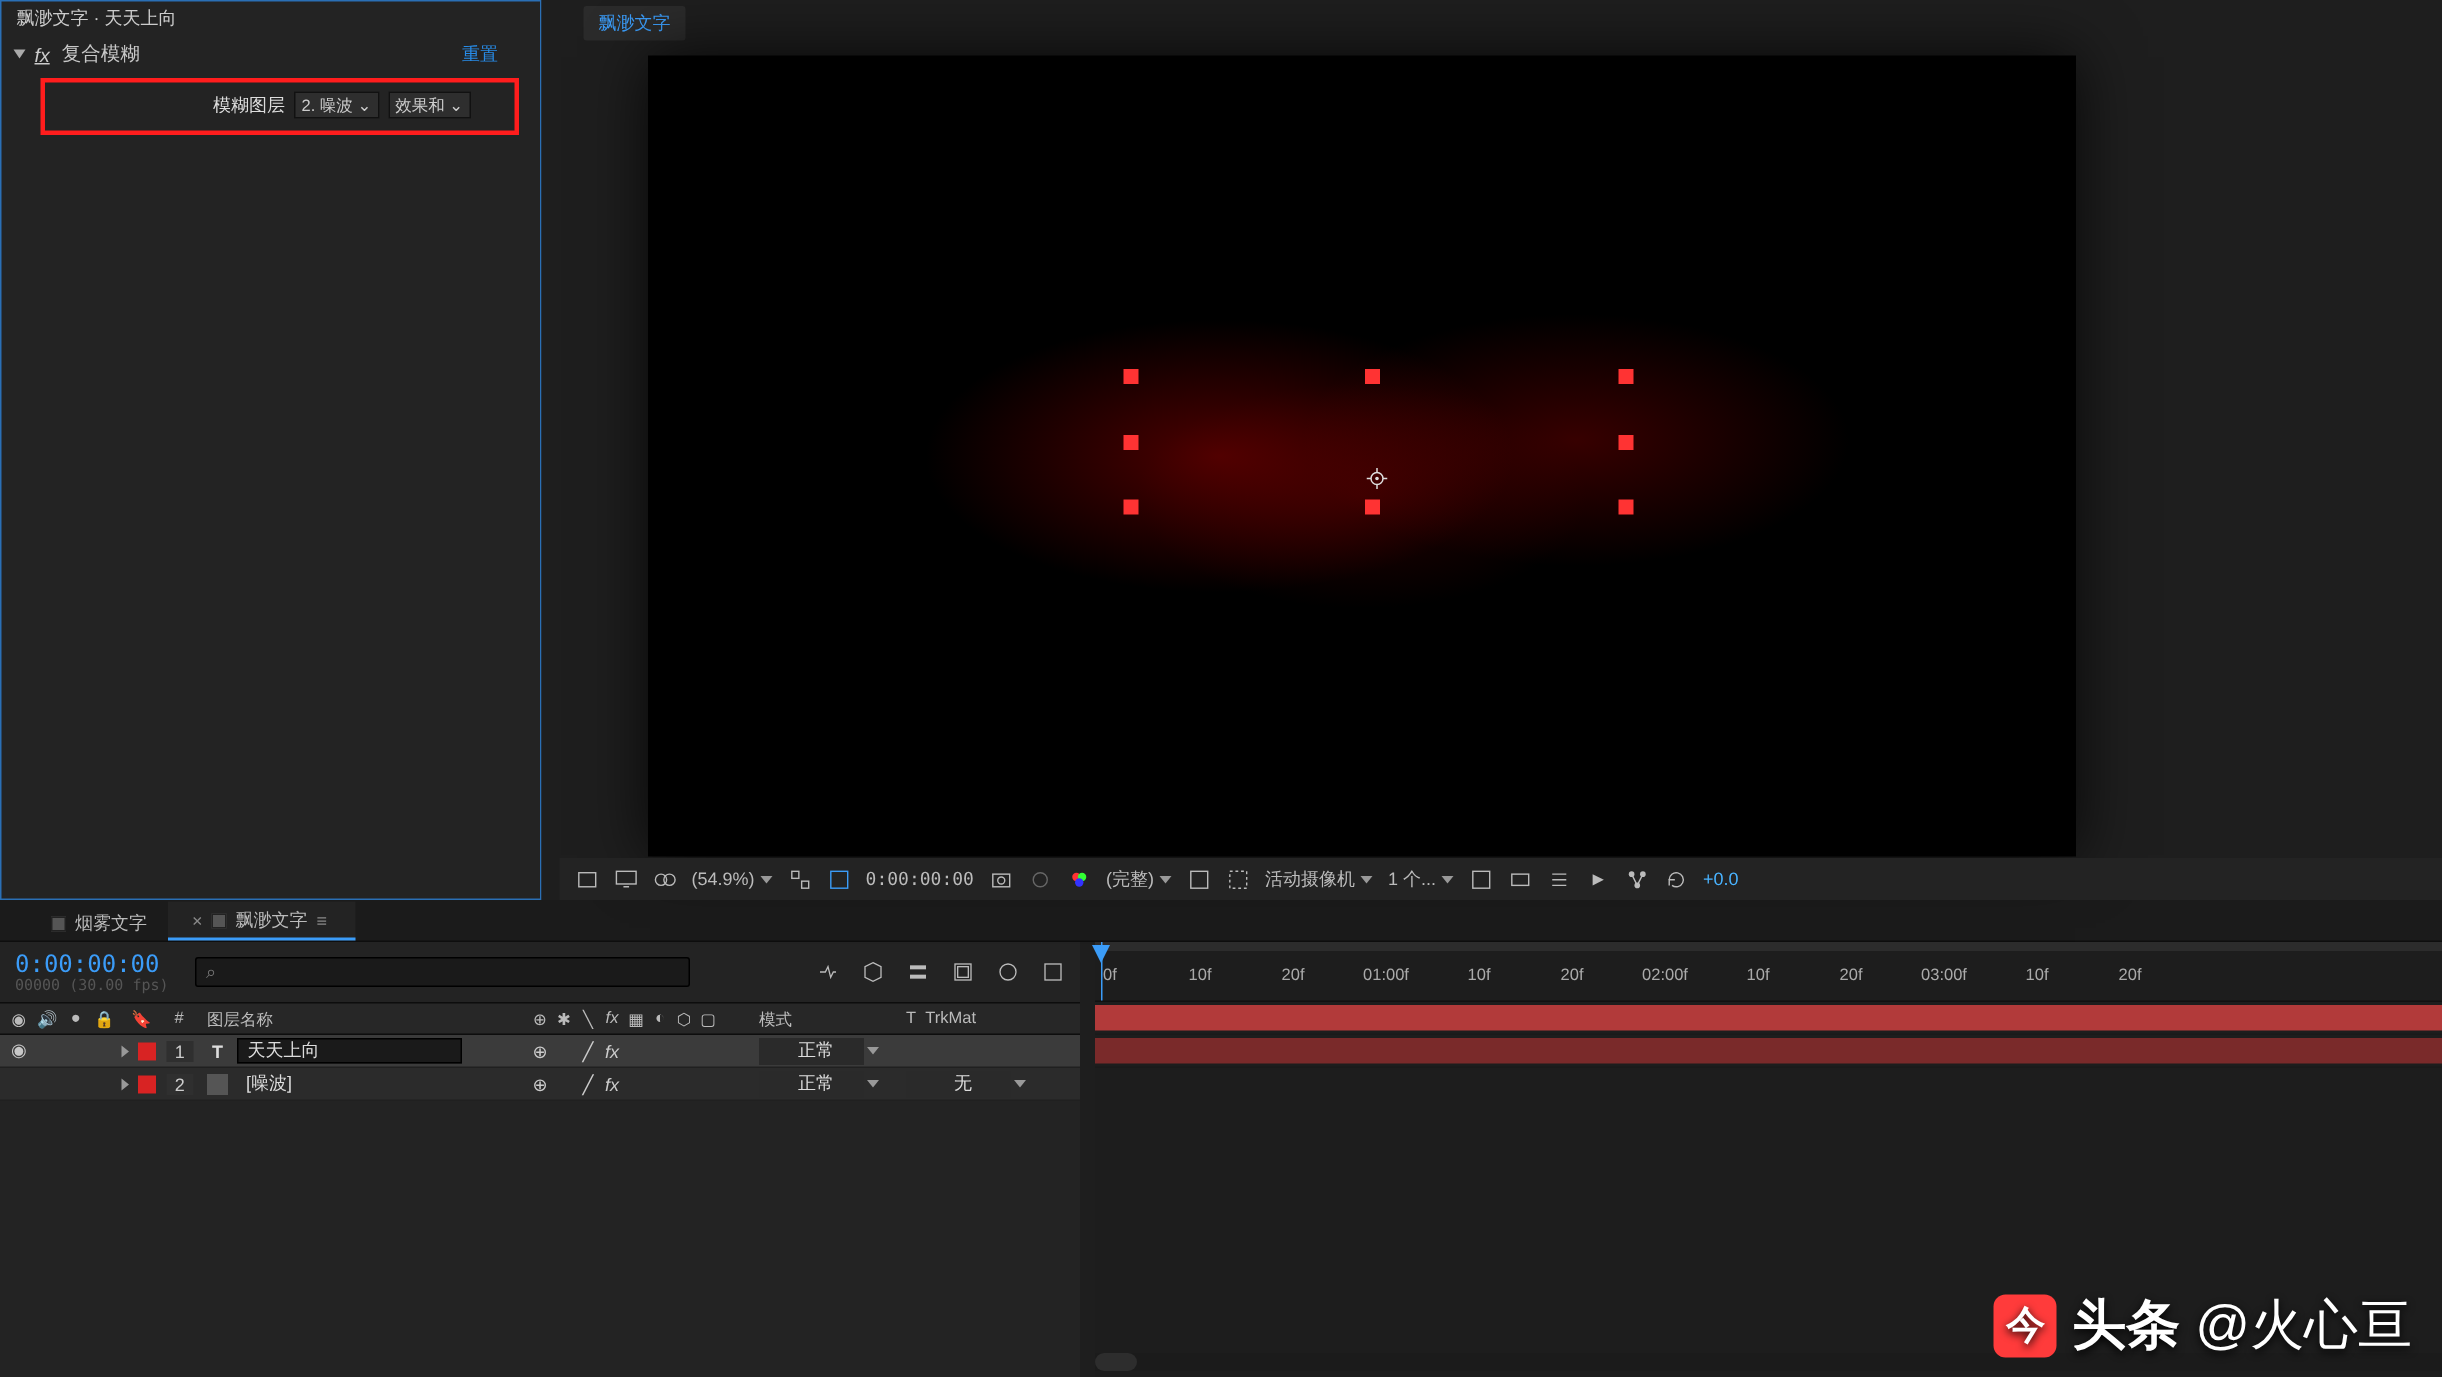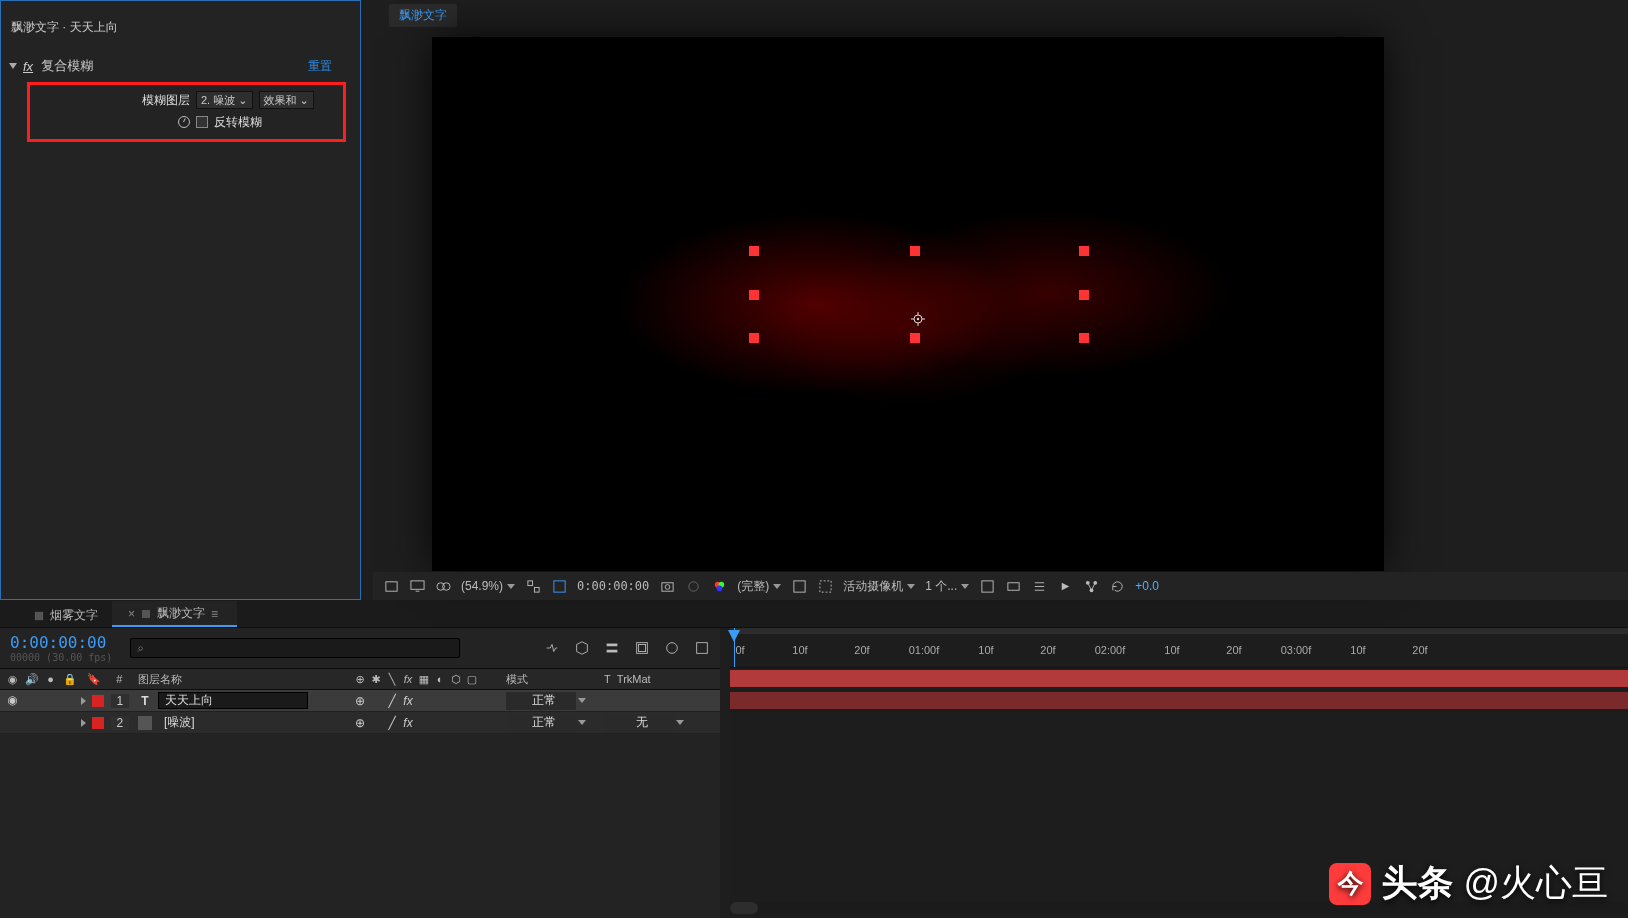--- a/index.html
+++ b/index.html
@@ -3,21 +3,21 @@
 <meta charset="utf-8">
 <style>
 * { margin:0; padding:0; box-sizing:border-box; font-family:"Microsoft YaHei","Segoe UI",sans-serif; user-select:none; }
 body { width:1628px; height:918px; background:#1e1e1e; color:#c8c8c8; font-size:12px; overflow:hidden; position:relative; }
 
 
 .top { display:flex; height:600px; }
 
 
 .effect-panel { width:361px; height:600px; border:1px solid #2a6fb5; background:#232323; position:relative; }
-.ep-crumb { padding:18px 10px; font-size:12px; color:#ccc; }
+.ep-crumb { padding:3px 10px; font-size:12px; color:#ccc; }
 .ep-fx-row { display:flex; align-items:center; gap:6px; padding:3px 8px; }
 .caret { width:0; height:0; border-left:4px solid transparent; border-right:4px solid transparent; border-top:6px solid #aaa; display:inline-block; }
 .fx-glyph { font-style:italic; font-size:13px; color:#ccc; text-decoration:underline; }
 .ep-fx-row .reset { color:#288ce8; margin-left:auto; margin-right:20px; }
 .ep-fx-row .name { font-size:13px; margin-left:2px; }
 
 .red-box { margin:4px 14px 0 26px; border:3px solid #ff1d1d; padding:4px 4px 6px 4px; }
 .prop-row { display:flex; align-items:center; height:22px; gap:6px; padding:0 6px; font-size:12px; color:#ddd; }
 .prop-row .label { display:flex; align-items:center; gap:6px; width:150px;justify-content:flex-end; }
 .prop-row .val { color:#288ce8; }
@@ -131,27 +131,20 @@
       <span class="reset">重置</span>
     </div>
 
     <div class="red-box">
       <div class="prop-row">
         <div class="label">
             <span>模糊图层</span>
           </div>
         <button class="dd"><span>2. 噪波</span> ⌄</button>
         <button class="dd"><span>效果和</span> ⌄</button>
-      </div>
-      <div class="prop-row">
-        <div class="label">
-          <span class="stopwatch"></span>
-        </div>
-        <span class="cbox"></span>
-        <span>反转模糊</span>
       </div>
     </div>
   </div>
 
   <div class="viewer-wrap">
     <div class="comp-tab">飘渺文字</div>
     <div class="viewer-canvas">
       <div class="glow"></div>
       <div class="handle h1"></div>
       <div class="handle h2"></div>

